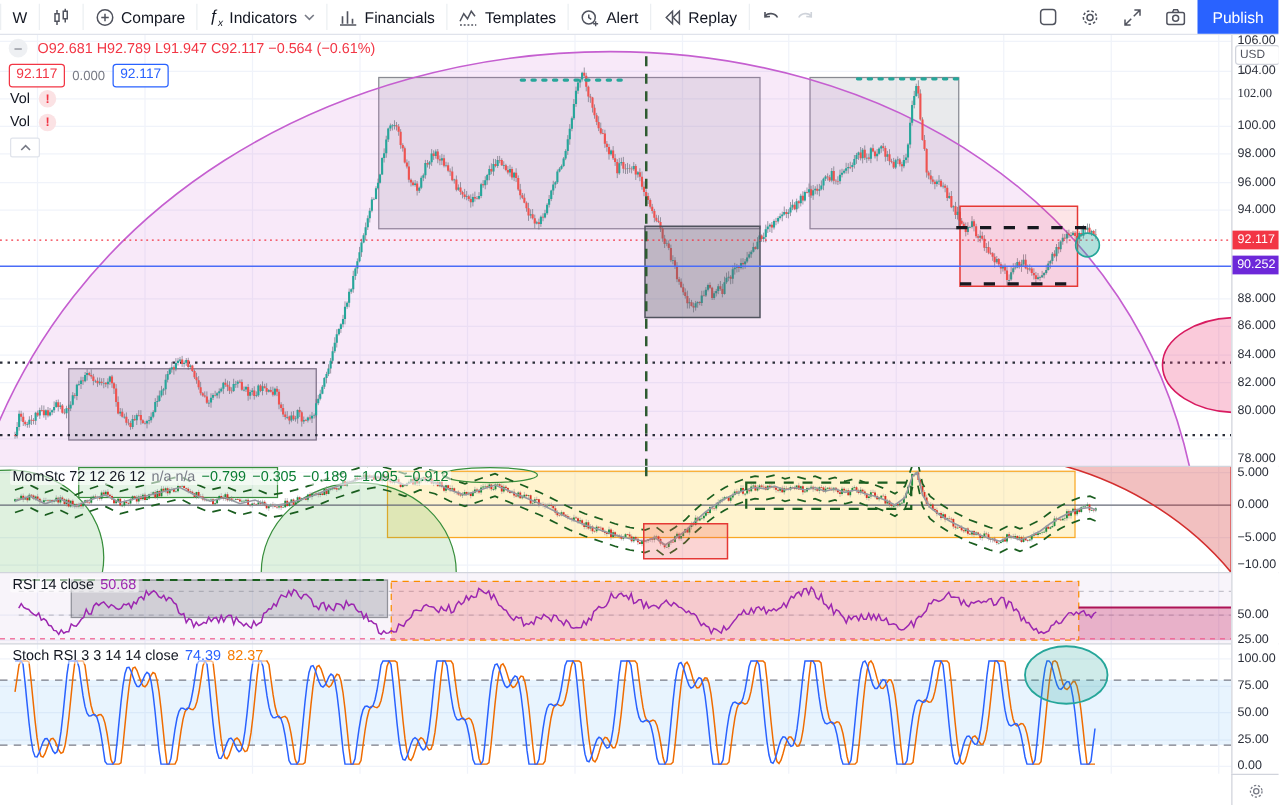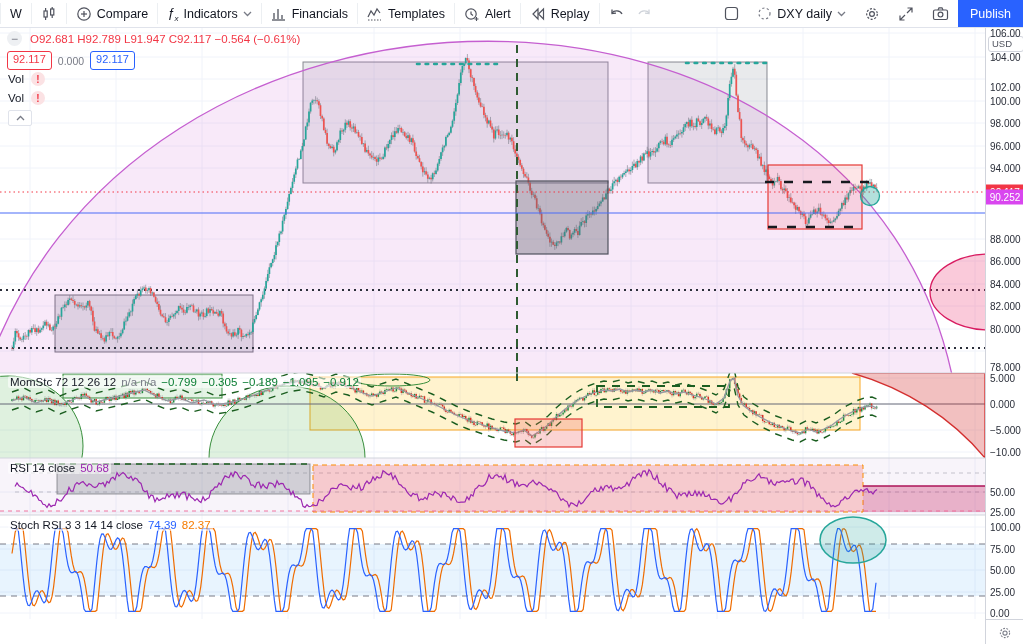--- a/index.html
+++ b/index.html
@@ -154,33 +154,20 @@
           <path d="M13,2.5 L13,6.5 L9,6.2"></path>
     </svg>
   </div>
   <div class="rgrp">
     <div class="tbi">
       <svg width="15" height="15" viewBox="0 0 15 15" fill="none" stroke="#50535e" stroke-width="1.2">
         <rect x="1.5" y="1.5" width="12" height="12" rx="2.5"></rect>
           </svg>
     </div>
     <div class="tbi">
-      <span>
-        <svg width="15" height="15" viewBox="0 0 15 15" fill="none" stroke="#787b86" stroke-width="1.2">
-          <circle cx="7.5" cy="7.5" r="5.5" stroke-dasharray="2.2 2.4"></circle>
-            </svg>
-          </span>
-      <span>DXY daily</span>
-      <span>
-        <svg width="9" height="6" viewBox="0 0 9 6" fill="none" stroke="#787b86" stroke-width="1.3">
-              <path d="M1,1 L4.5,4.5 L8,1"></path>
-            </svg>
-          </span>
-    </div>
-    <div class="tbi">
       <svg width="16" height="16" viewBox="0 0 16 16" fill="none" stroke="#50535e" stroke-width="1.2">
         <circle cx="8" cy="8" r="2.4"></circle>
             <circle cx="8" cy="8" r="5.3" stroke-dasharray="2.1 1.6"></circle>
           </svg>
     </div>
     <div class="tbi">
       <svg width="16" height="16" viewBox="0 0 16 16" fill="none" stroke="#50535e" stroke-width="1.2">
         <path d="M9.5,2 L14,2 L14,6.5 M14,2 L9,7"></path>
             <path d="M6.5,14 L2,14 L2,9.5 M2,14 L7,9"></path>
           </svg>
@@ -355,21 +342,21 @@
   <span class="blu">74.39</span>
   <span class="orn">82.37</span>
 </div>
 
 <div id="price-axis">
   <div id="usd-btn">
     <span>USD</span> <span style="font-size:8px;">⌄</span>
   </div>
 <div class="ptick" style="top: 6px;">106.00</div>
       <div class="ptick" style="top: 30px;">104.00</div>
-      <div class="ptick" style="top: 60px;">102.00</div>
+      <div class="ptick" style="top: 48px; font-family: Liberation Serif, serif;">102.00</div>
       <div class="ptick" style="top: 74px;">100.00</div>
       <div class="ptick" style="top: 96px;">98.000</div>
       <div class="ptick" style="top: 119px;">96.000</div>
       <div class="ptick" style="top: 141px;">94.000</div>
       <div class="ptick" style="top: 212px;">88.000</div>
       <div class="ptick" style="top: 234px;">86.000</div>
       <div class="ptick" style="top: 257px;">84.000</div>
       <div class="ptick" style="top: 279px;">82.000</div>
       <div class="ptick" style="top: 302px;">80.000</div>
       <div class="ptick" style="top: 324px; margin-top: 16px;">78.000</div>
@@ -378,21 +365,21 @@
       <div class="ptick" style="top: 403px;">−5.000</div>
       <div class="ptick" style="top: 425px;">−10.00</div>
       <div class="ptick" style="top: 465px;">50.00</div>
       <div class="ptick" style="top: 485px;">25.00</div>
       <div class="ptick" style="top: 500px;">100.00</div>
       <div class="ptick" style="top: 522px;">75.00</div>
       <div class="ptick" style="top: 543px;">50.00</div>
       <div class="ptick" style="top: 565px;">25.00</div>
       <div class="ptick" style="top: 586px;">0.00</div>
       <div class="pbadge" style="top: 165px; background: rgb(242, 54, 69);">92.117</div>
-      <div class="pbadge" style="top: 170px; background: #d946ef;">90.252</div>
+      <div class="pbadge" style="top: 185px; background: #6d28d9;">90.252</div>
     </div>
 <div id="axis-corner">
   <svg width="14" height="14" viewBox="0 0 16 16" fill="none" stroke="#787b86" stroke-width="1.2">
     <circle cx="8" cy="8" r="2.4"></circle>
         <circle cx="8" cy="8" r="5.3" stroke-dasharray="2.1 1.6"></circle>
       </svg>
 </div>
 
 </div>
 

